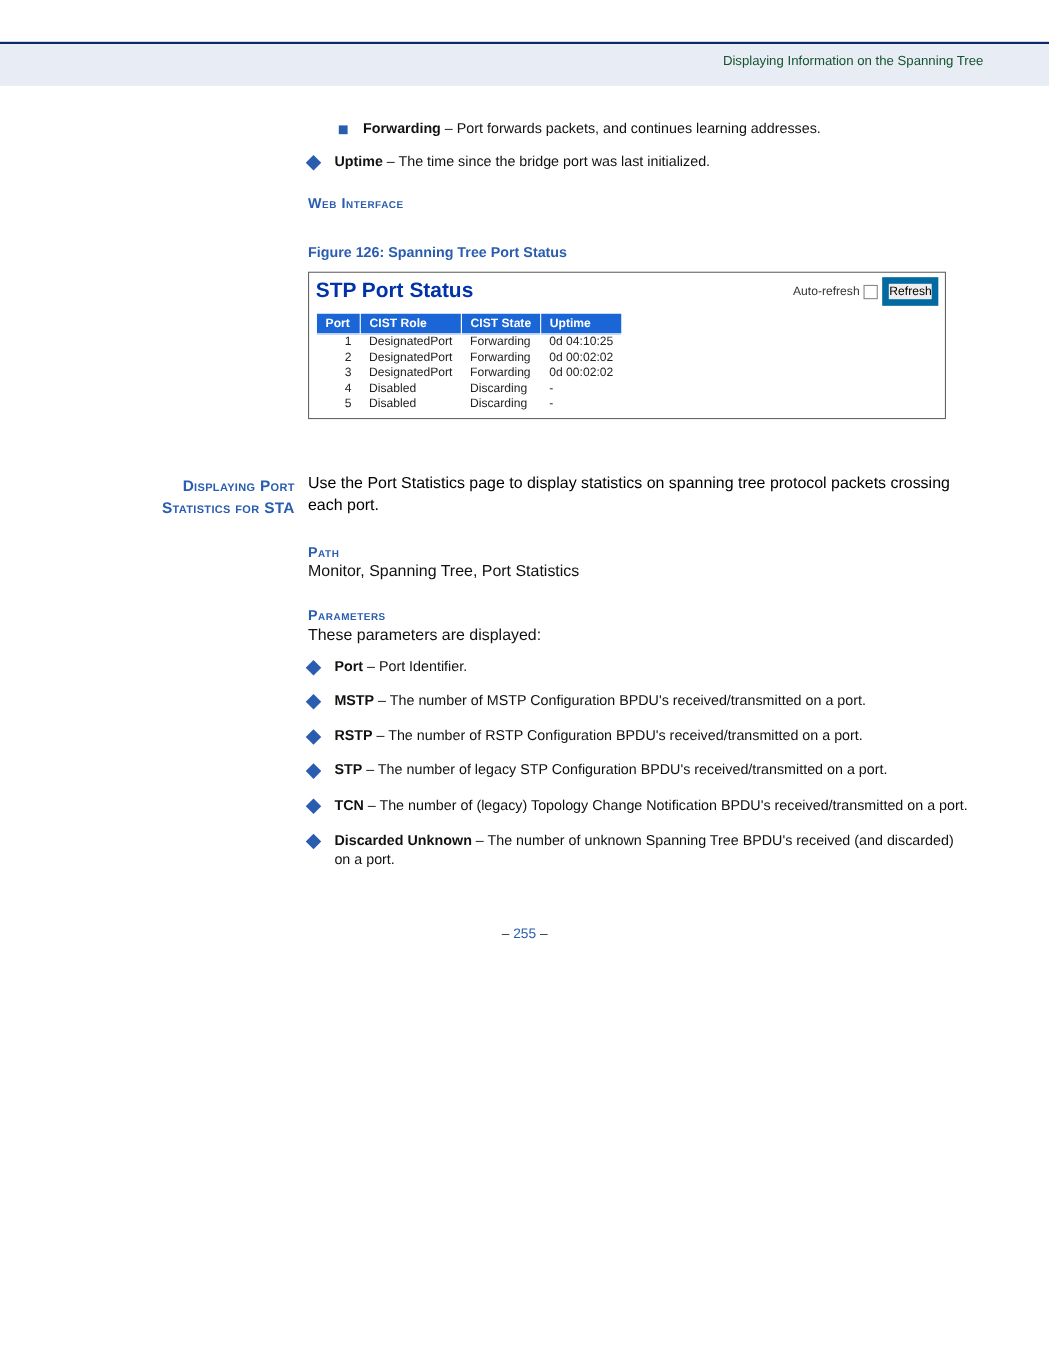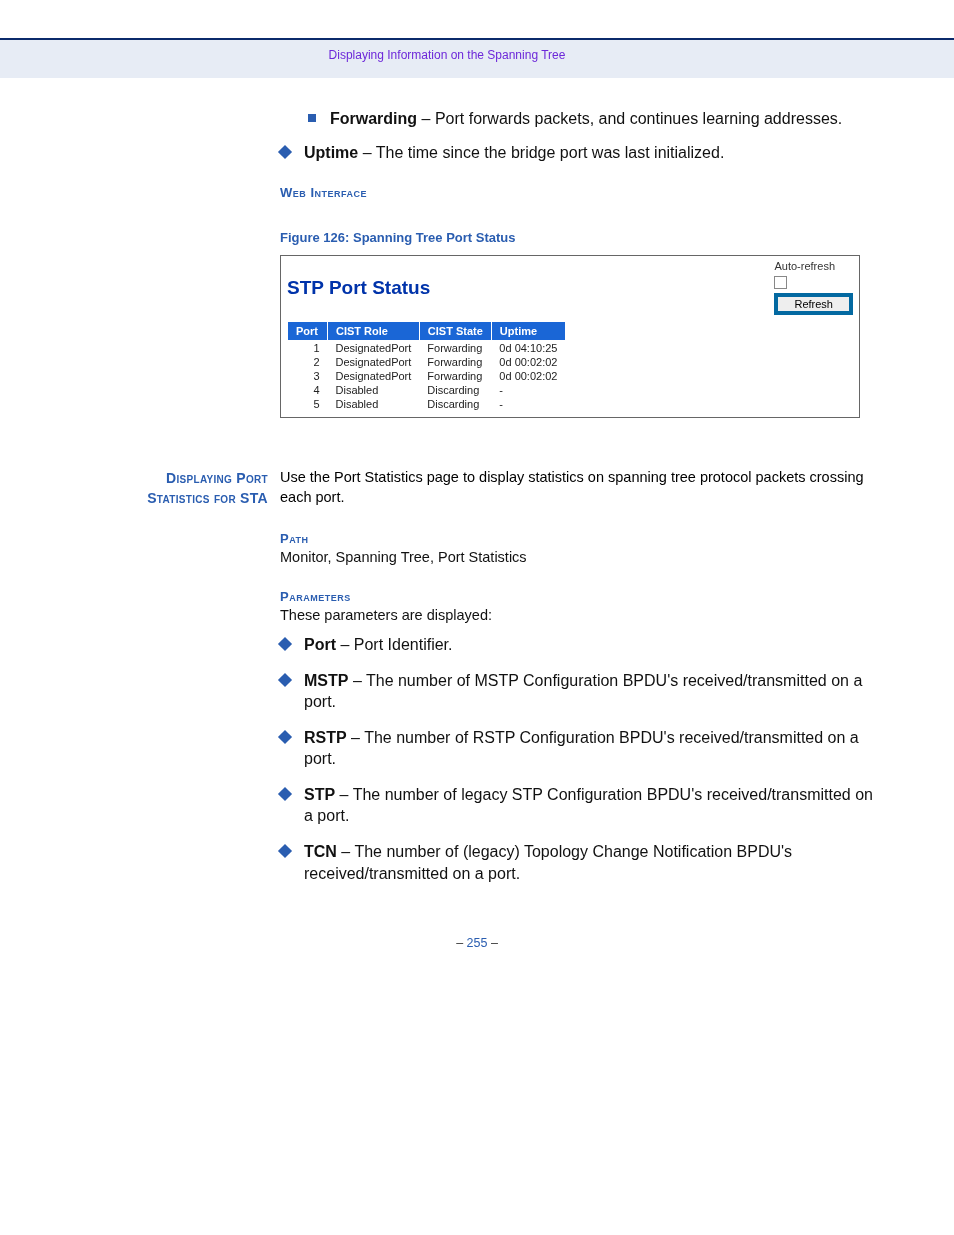--- a/index.html
+++ b/index.html
@@ -23,28 +23,28 @@
     line-height: 1.5;
   }
   .chapter-label {
     color: #a00000;
     font-weight: bold;
     font-variant: small-caps;
     letter-spacing: 0.5px;
   }
   .header-sep { color: #333; }
   .header-title { color: #333; }
-  .header-sub { color: #6d28d9; font-size: 12px; text-align: center; }
+  .header-sub { color: #14532d; font-size: 12px; }
 
   .page {
     padding: 30px 70px 30px 70px;
   }
 
   .body-text {
-    font-size: 16px;
+    font-size: 13px;
     line-height: 1.35;
     color: #111;
   }
 
   .bullet-sq {
     display: flex;
     gap: 14px;
     margin: 0 0 12px 238px;
   }
   .sq {
@@ -95,32 +95,31 @@
     align-items: center;
     padding: 4px 6px 2px 6px;
   }
   .fig-title {
     color: #0033aa;
     font-weight: bold;
     font-size: 19px;
   }
   .fig-controls {
     display: flex;
-    align-items: flex-start;
+    align-items: center;
     gap: 4px;
     font-size: 11px;
     color: #333;
-    flex-direction: column;
   }
   .chk { width: 11px; height: 11px; border: 1px solid #888; background:#fff; display:inline-block;}
   .btn-refresh {
     font-size: 11px;
-    padding: 1px 16px;
+    padding: 1px 0;
     background: #eee;
-    border: 4px solid #0369a1;
+    border: 6px solid #0369a1;
     font-family: Arial, sans-serif;
   }
 
   table.stp {
     border-collapse: collapse;
     margin: 4px 6px 6px 6px;
     font-size: 11px;
   }
   table.stp th {
     background: #1a66d6;
@@ -277,18 +276,22 @@
     <div class="body-text"><b>RSTP</b><span> – The number of RSTP Configuration BPDU's received/transmitted on a port.</span></div>
   </div>
   <div class="bullet-dia">
     <div class="dia"></div>
     <div class="body-text"><b>STP</b><span> – The number of legacy STP Configuration BPDU's received/transmitted on a port.</span></div>
   </div>
   <div class="bullet-dia">
     <div class="dia"></div>
     <div class="body-text"><b>TCN</b><span> – The number of (legacy) Topology Change Notification BPDU's received/transmitted on a port.</span></div>
   </div>
+  <div class="bullet-dia">
+    <div class="dia"></div>
+    <div class="body-text"><b>Discarded Unknown</b><span> – The number of unknown Spanning Tree BPDU's received (and discarded) on a port.</span></div>
+  </div>
 
   <div class="footer">
     <span>–</span>&nbsp;<span class="num">255</span>&nbsp;<span>–</span>
   </div>
 
 </div>
 
 </body></html>

